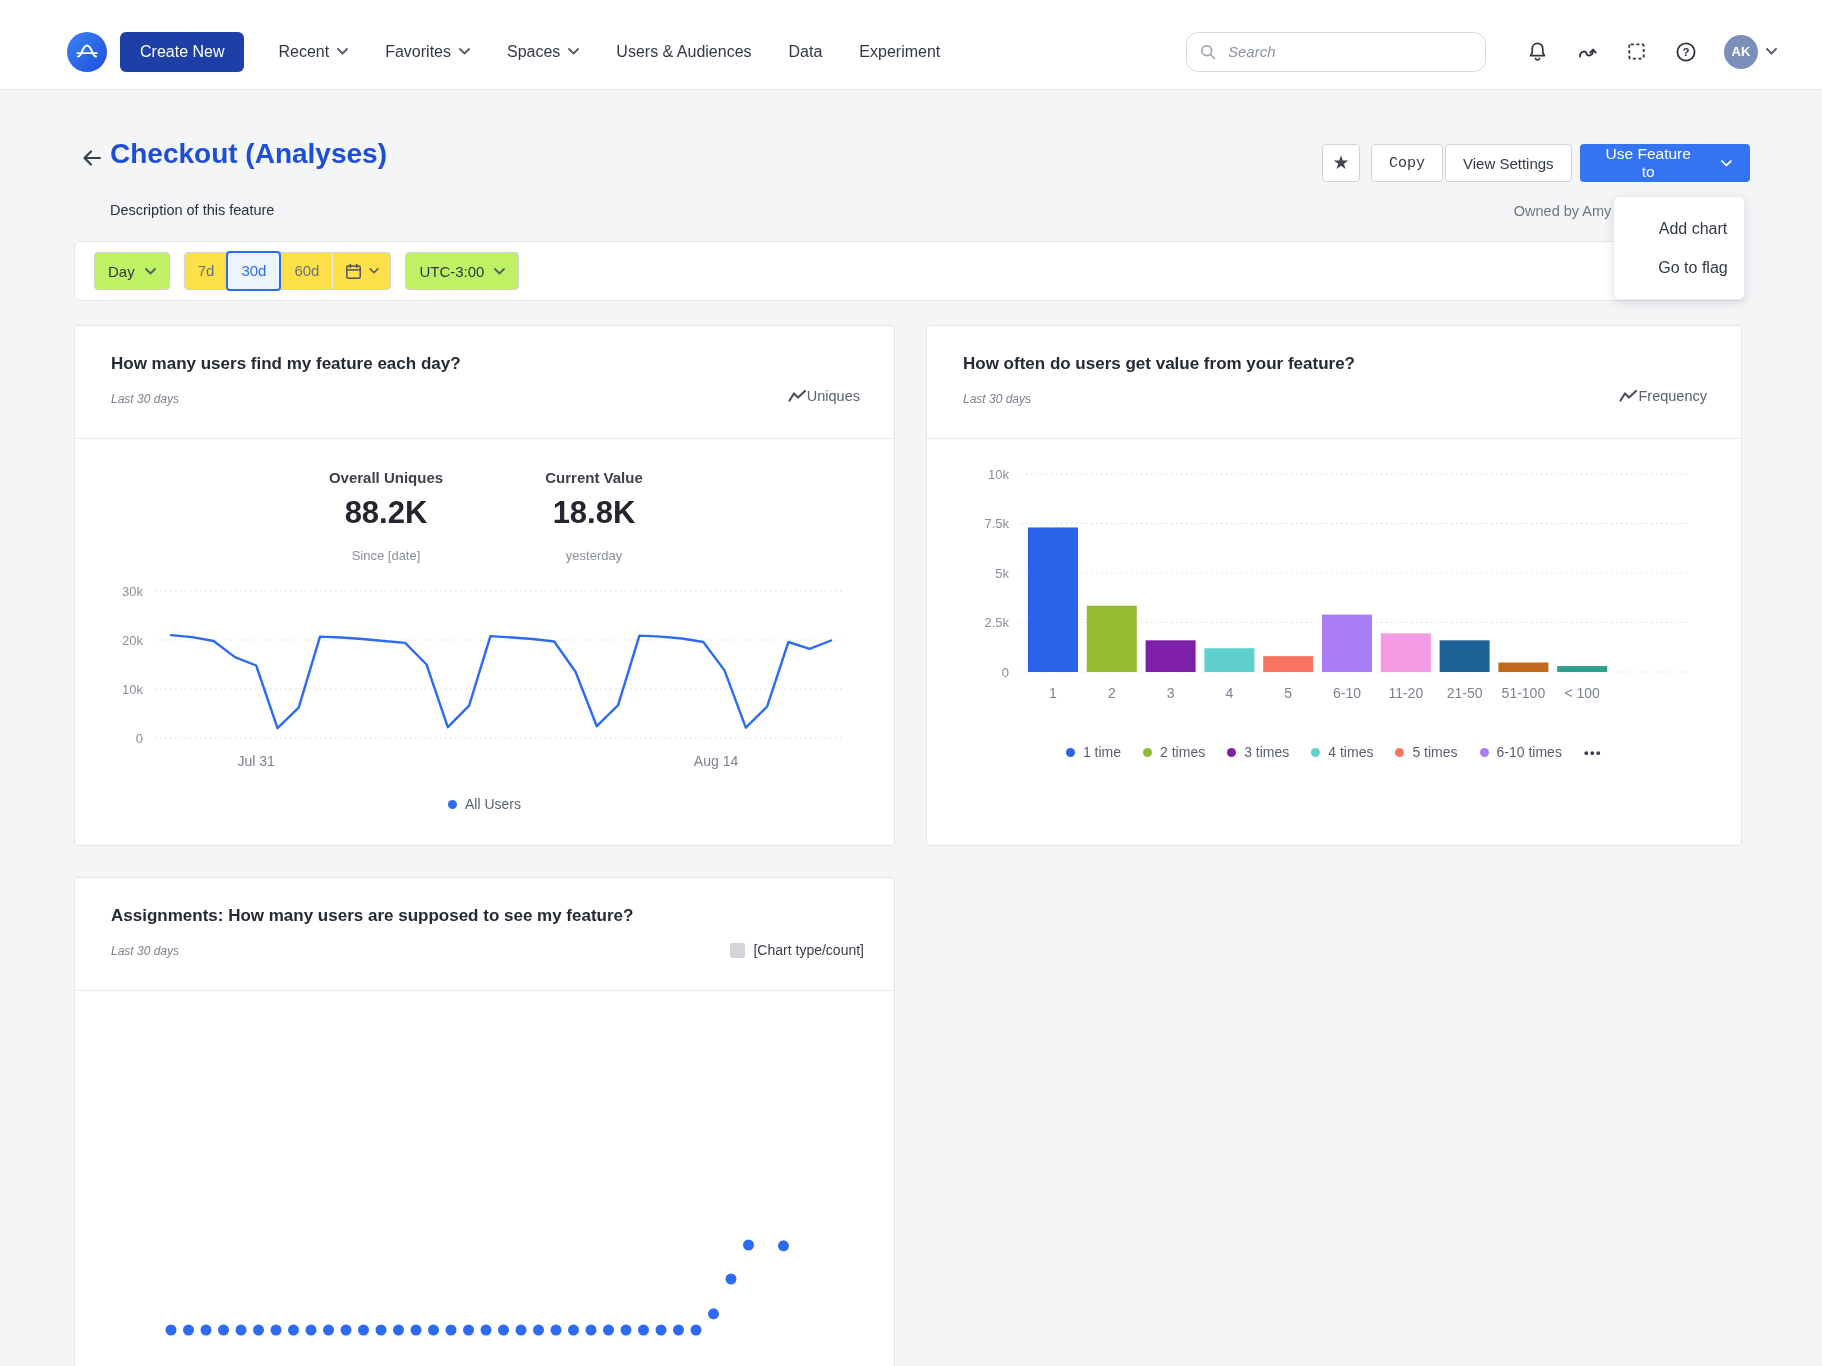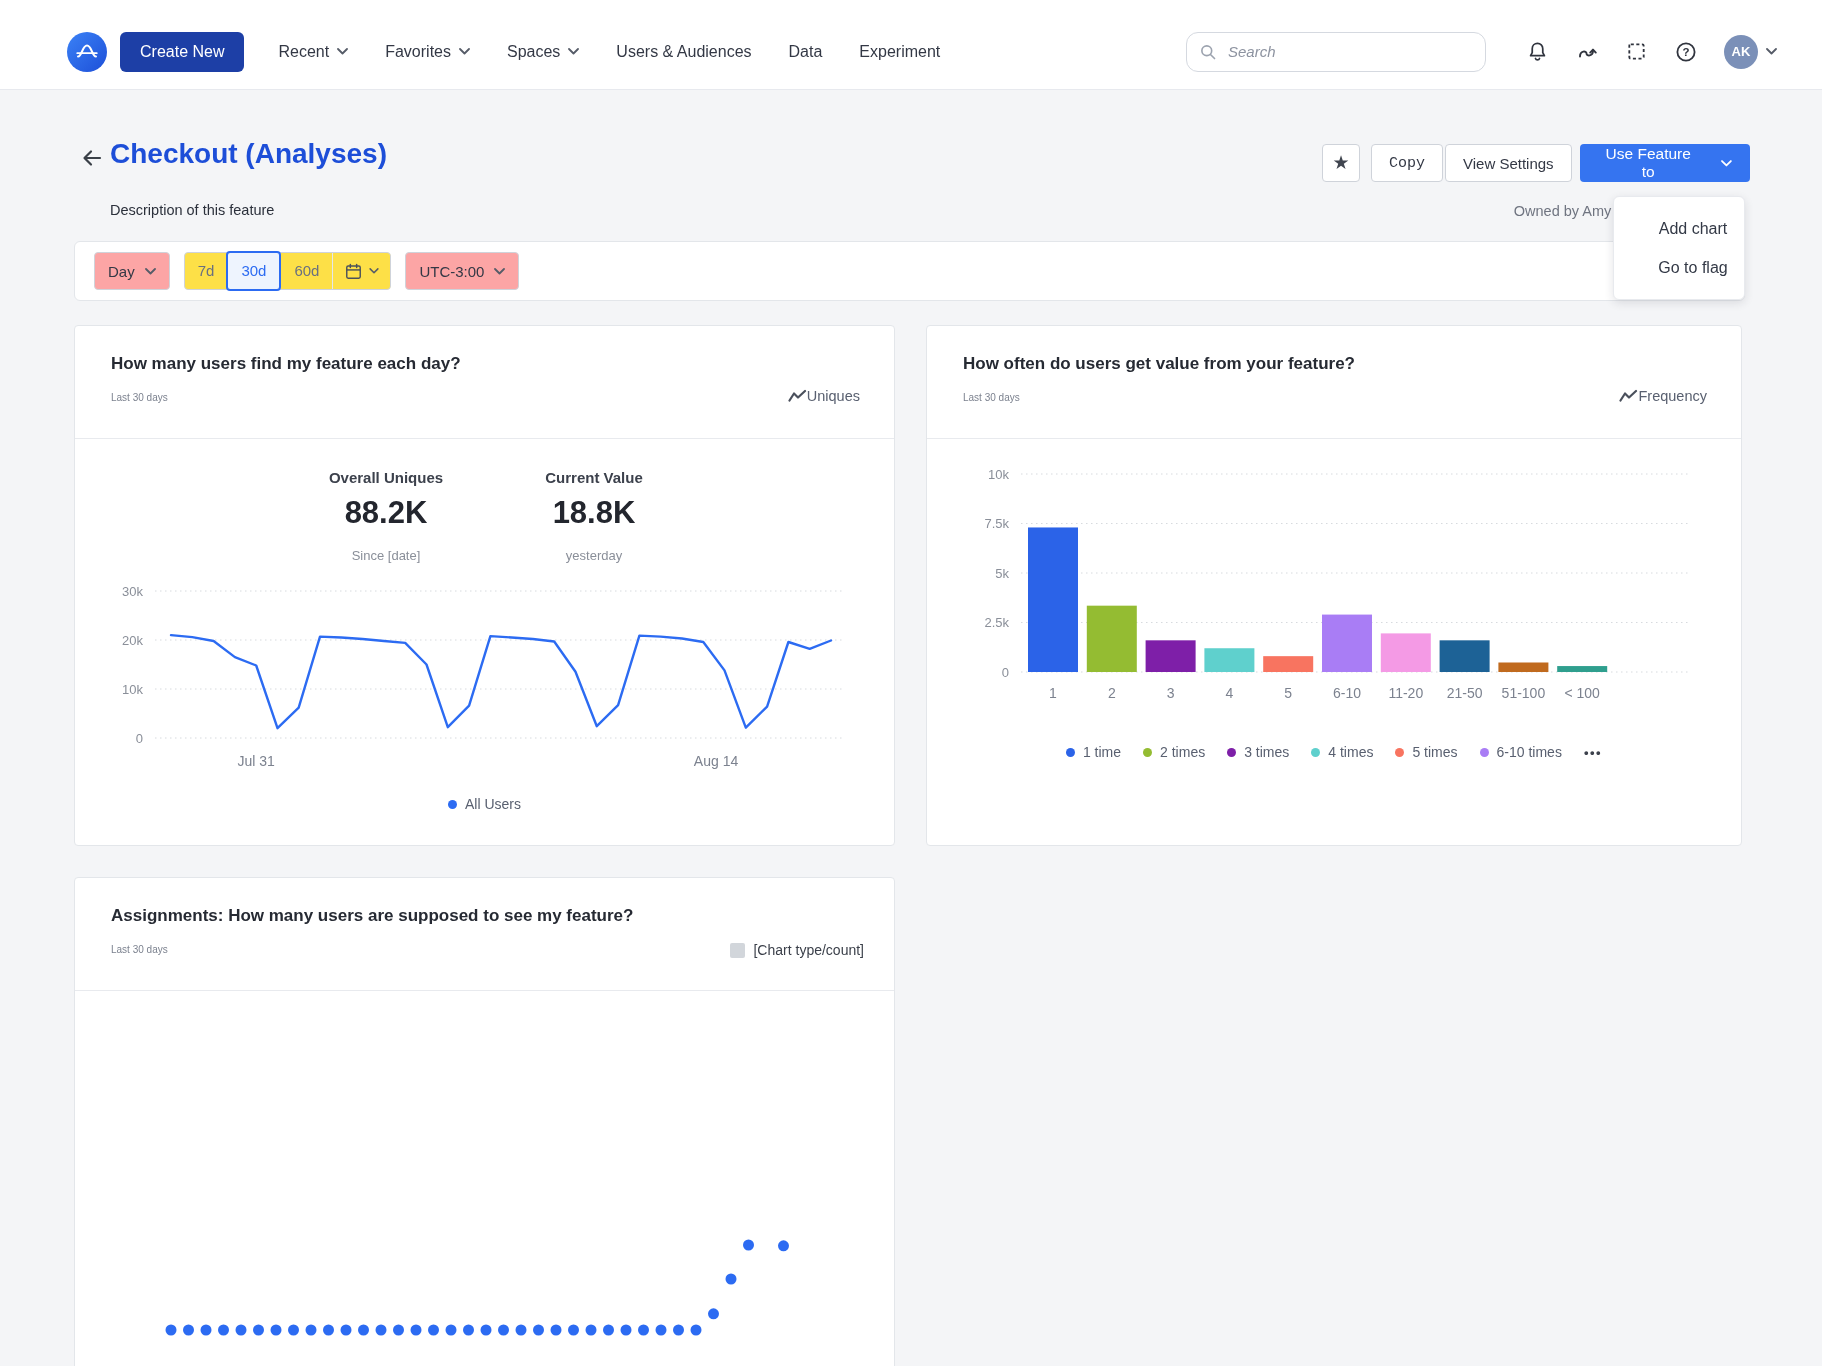--- a/index.html
+++ b/index.html
@@ -62,38 +62,38 @@
     border:1px solid #e8eaee; border-radius:6px; padding:12px 0;
     box-shadow:0 3px 10px rgba(30,35,48,.12);
   }
   .menu-item { height:39px; line-height:39px; padding-left:28px; font-size:16px; color:#333946; cursor:pointer;text-align:center; }
   
   .filterbar {
     position:absolute; left:74px; top:241px; width:1671px; height:60px; background:#fff;
     border:1px solid #e3e6ea; border-radius:6px; display:flex; align-items:center; padding-left:19px; gap:14px;
   }
   .select {
-    height:38px; border:1px solid #cfd3da; border-radius:4px; background:#fca5a5;
+    height:38px; border:1px solid #cfd3da; border-radius:4px; background:#bef264;
     display:flex; align-items:center; gap:10px; padding:0 13px; font-size:15px; color:#333845; cursor:pointer;
   }
   .ranges { display:flex; align-items:center; border:1px solid #cfd3da; border-radius:4px; background:#fde047; height:38px; }
   .range { padding:0 13px; line-height:36px; font-size:15px; color:#697080; cursor:pointer; }
   .range + .range { border-left:1px solid #e4e7ec; }
   .range.active {
     border:2px solid #2c6bf2; border-radius:4px; background:#eef4fe; color:#2c6bf2;
     margin:-2px -1px; line-height:36px; position:relative; z-index:1;
   }
   .range-cal { border-left:1px solid #e4e7ec; height:100%; display:flex; align-items:center; gap:6px; padding:0 11px; cursor:pointer; }
   
   .card { position:absolute; background:#fff; border:1px solid #e3e6ea; border-radius:4px; }
   #card-uniques   { left:74px;  top:325px; width:821px; height:521px; }
   #card-frequency { left:926px; top:325px; width:816px; height:521px; }
   #card-assign    { left:74px;  top:877px; width:821px; height:560px; }
   .card-title { position:absolute; left:36px; top:28px; font-size:17px; font-weight:700; color:#262a33; margin:0; }
-  .card-sub   { position:absolute; left:36px; top:66px; font-size:10px; color:#7c828f; }
+  .card-sub   { position:absolute; left:36px; top:66px; font-size:12px; color:#7c828f;font-style:italic; }
   .card-mode  { position:absolute; right:34px; top:62px; display:flex; align-items:center; gap:0; font-size:14.5px; color:#596070; }
   .card-div   { position:absolute; left:0; right:0; top:112px; height:1px; background:#e8eaee; }
   .stat { position:absolute; width:220px; text-align:center; top:143px; }
   .stat-label { font-size:15px; font-weight:700; color:#3c414c; }
   .stat-value { font-size:31px; font-weight:700; color:#23262e; margin-top:9px; }
   .stat-caption { font-size:13px; color:#8a8f99; margin-top:17px; }
   .chart-svg { position:absolute; left:0; }
   #chart1 { top:240px; } #chart2 { top:130px; } #chart3 { top:113px; }
   .legend-row { position:absolute; left:0; right:0; display:flex; justify-content:center; align-items:center; gap:22px; }
   #legend-uniques { top:470px; }

